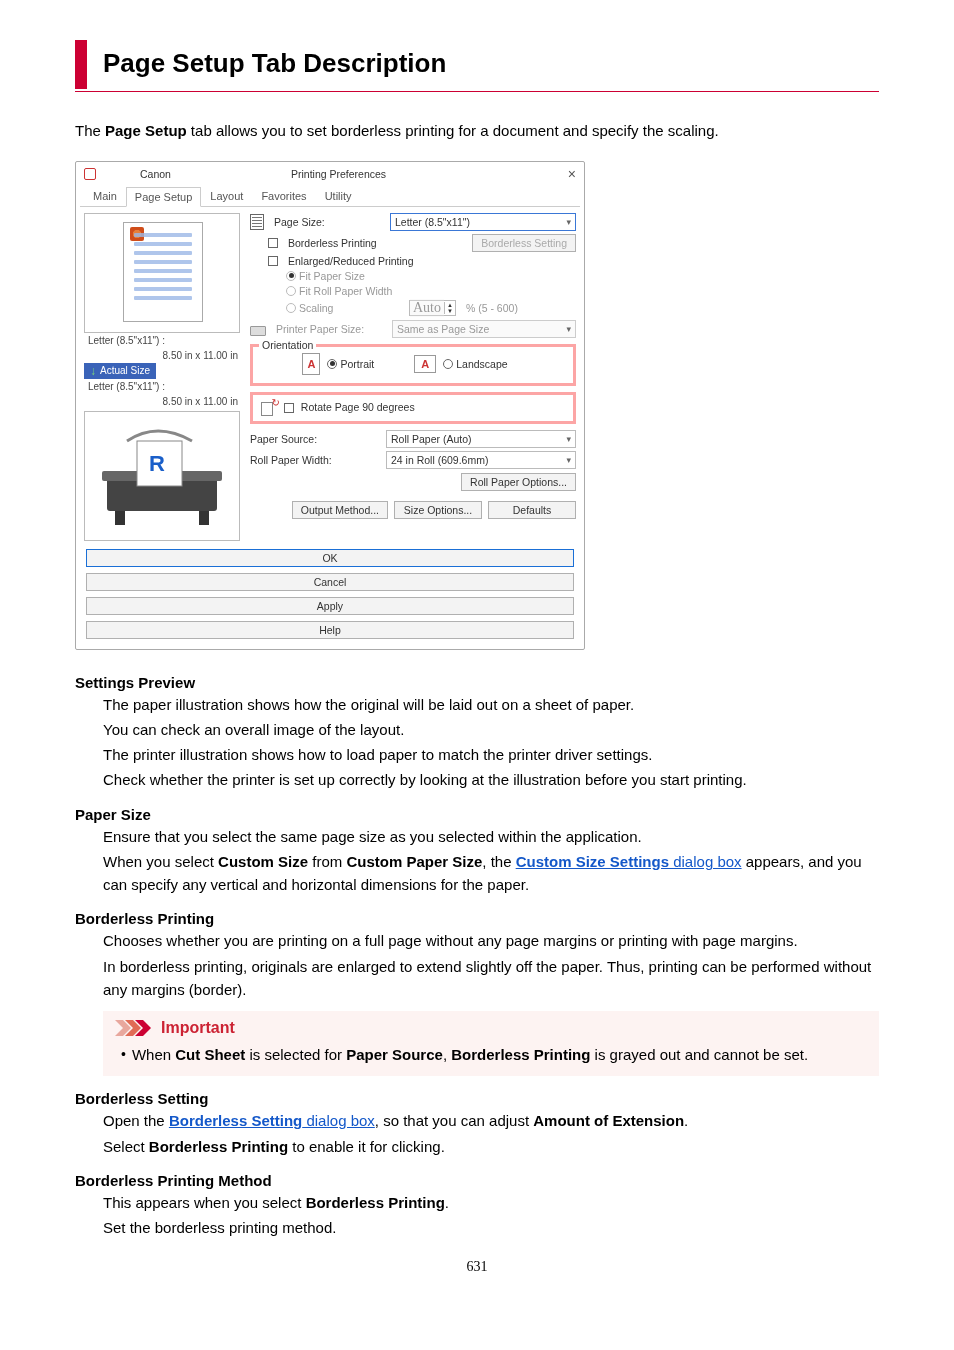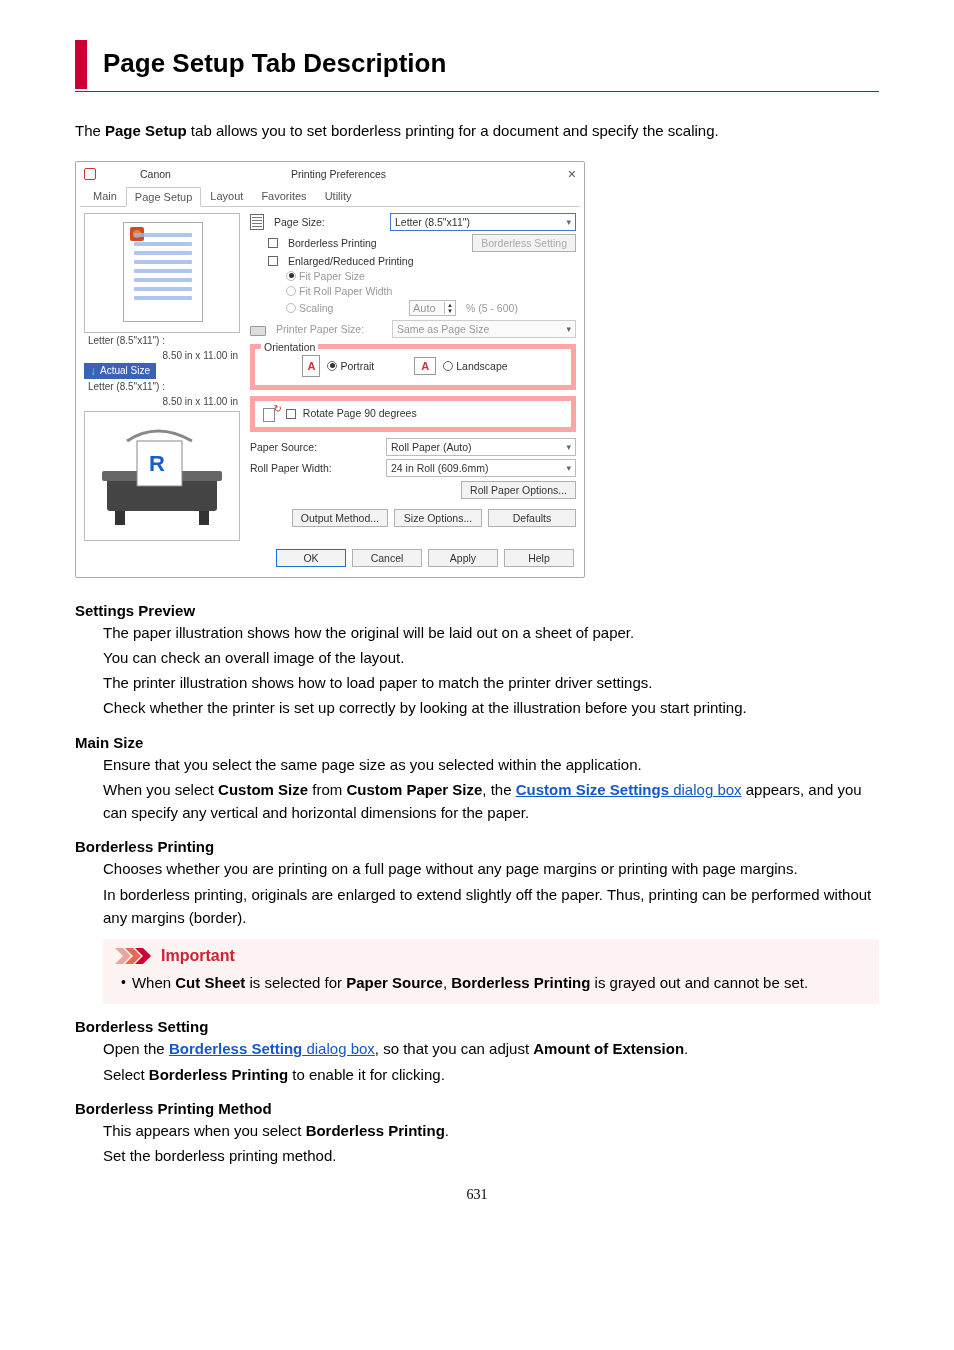--- a/index.html
+++ b/index.html
@@ -53,27 +53,27 @@
   .select.disabled { border-color: #ccc; color: #999; background:#fafafa; }
   .chev { font-size: 9px; color: #666; }
   .btn { border: 1px solid #b0b0b0; background: #f3f3f3; padding: 2px 8px; font-size: 10.5px; text-align:center; min-width: 88px; }
   .btn.disabled { color: #aaa; }
   .indent { margin-left: 18px; }
   .radio { display:inline-flex; align-items:center; gap:3px; margin-right: 16px; }
   .radio-dot { width:10px; height:10px; border:1px solid #666; border-radius:50%; display:inline-flex; align-items:center; justify-content:center;}
   .radio-dot.checked::after { content:""; width:5px; height:5px; background:#333; border-radius:50%;}
   .radio-dot.disabled { border-color:#bbb; }
   .chk { width:10px; height:10px; border:1px solid #666; display:inline-block; margin-right:4px; vertical-align:middle;}
-  .grp { border: 5px solid #fca5a5; padding: 6px 8px 8px 8px; margin: 6px 0; position: relative; }
+  .grp { border: 3px solid #fca5a5; padding: 6px 8px 8px 8px; margin: 6px 0; position: relative; }
   .grp .legend { position: absolute; top: -8px; left: 6px; background: #fff; padding: 0 3px; font-size: 10.5px; color:#333;}
   .spin { display:inline-flex; align-items:center; border:1px solid #bbb; height:16px;}
-  .spin input { border:0; width:34px; font-size:11px; padding-left:3px; color:#999; }
+  .spin input { border:0; width:34px; font-size:14px; padding-left:3px; color:#999;font-family:Liberation Serif, serif; }
   .spin .arrows { display:flex; flex-direction:column; font-size:6px; line-height:6px; border-left:1px solid #bbb;}
   .spin .arrows span{padding:0 2px;}
-  .dlg-buttons { display:flex; justify-content:flex-end; gap:6px; padding: 4px 10px 10px 10px; }
+  .dlg-buttons { display:flex; justify-content:flex-end; gap:6px; padding: 4px 10px 10px 10px; flex-direction: column; }
   .dlg-buttons .btn { min-width: 70px; }
   .dlg-buttons .btn.primary { border-color: #1a6fd6; }
   .row-justify { display:flex; align-items:center; justify-content:space-between; margin-top:4px; }
   .btn-row { display:flex; gap:6px; margin-top:6px; }
 
   
   .term { font-weight: bold; margin: 14px 0 2px 0; }
   .def { margin-left: 28px; line-height: 1.55; }
   .def p { margin: 2px 0; }
   a.link { color: #1458c9; text-decoration: underline; text-align: right; }
@@ -278,21 +278,21 @@
   </div>
 
   <div class="term">Settings Preview</div>
   <div class="def">
     <p>The paper illustration shows how the original will be laid out on a sheet of paper.</p>
     <p>You can check an overall image of the layout.</p>
     <p>The printer illustration shows how to load paper to match the printer driver settings.</p>
     <p>Check whether the printer is set up correctly by looking at the illustration before you start printing.</p>
   </div>
 
-  <div class="term">Main Size</div>
+  <div class="term">Paper Size</div>
   <div class="def">
     <p>Ensure that you select the same page size as you selected within the application.</p>
     <p>
       <span>When you select </span><span class="b">Custom Size</span><span> from </span><span class="b">Custom Paper Size</span><span>, the </span><a href="#" class="link"><span class="b">Custom Size Settings</span><span> dialog box</span></a>
       <span> appears, and you can specify any vertical and horizontal dimensions for the paper.</span>
     </p>
   </div>
 
   <div class="term">Borderless Printing</div>
   <div class="def">

